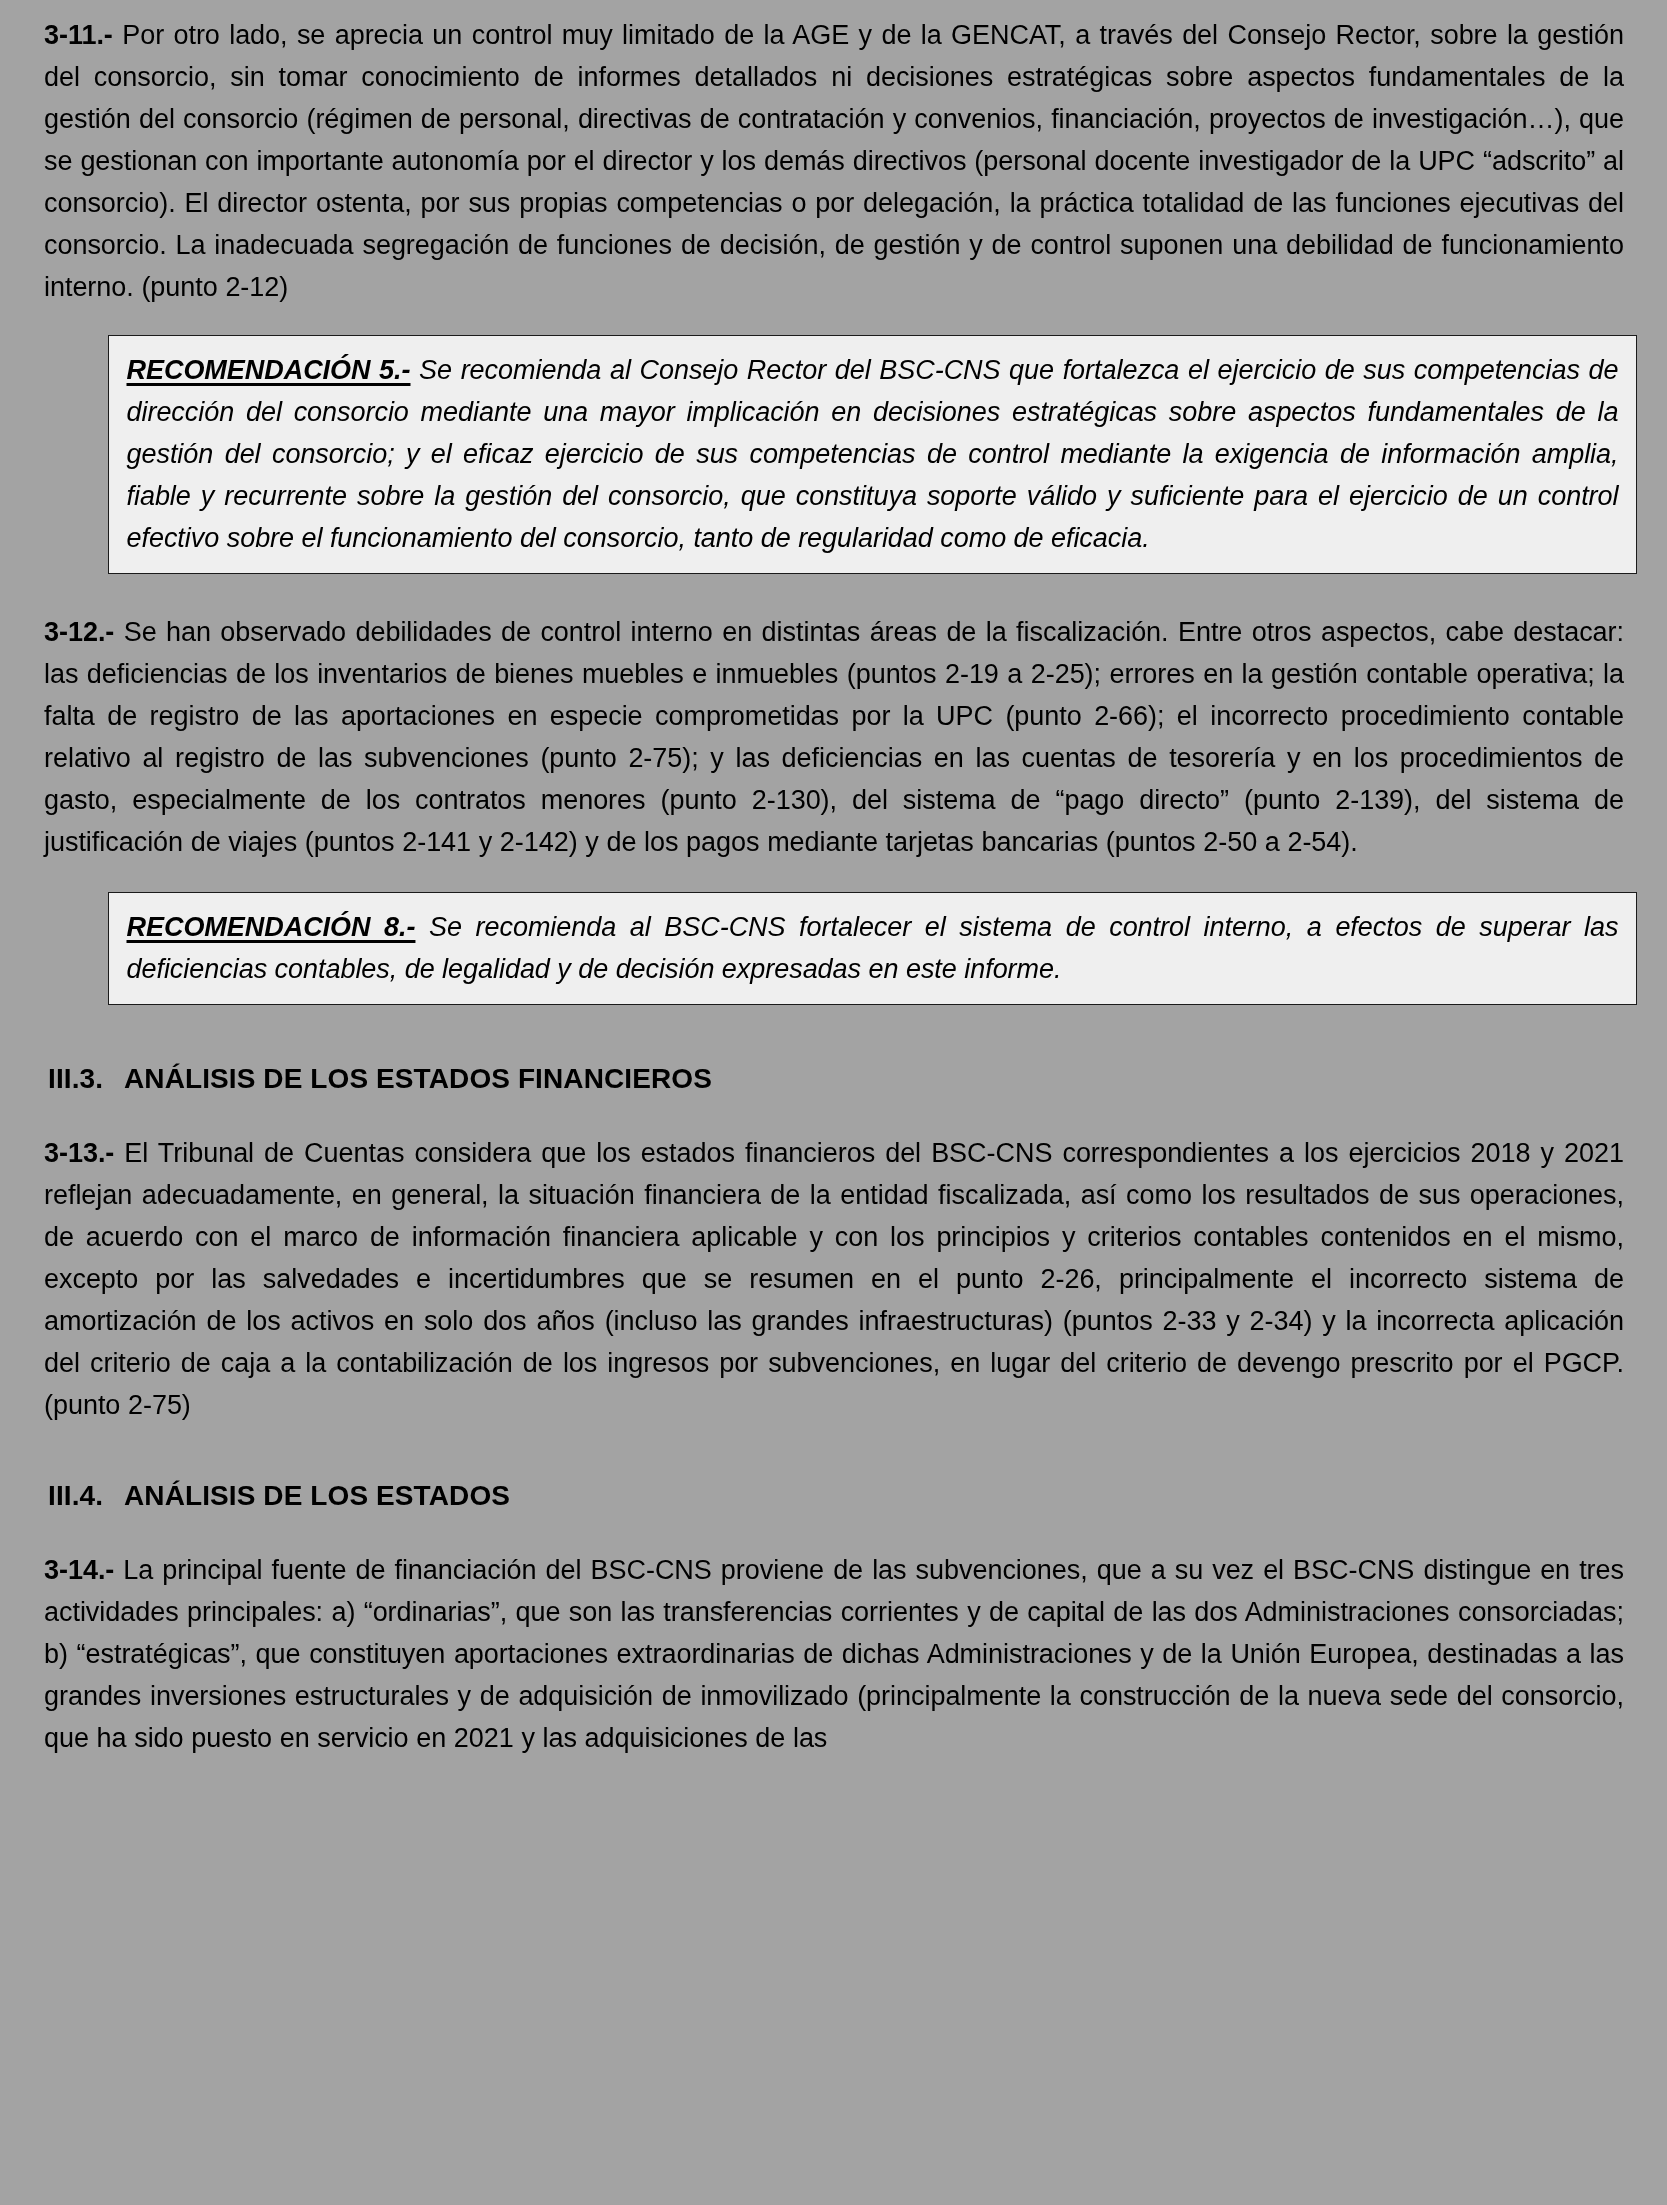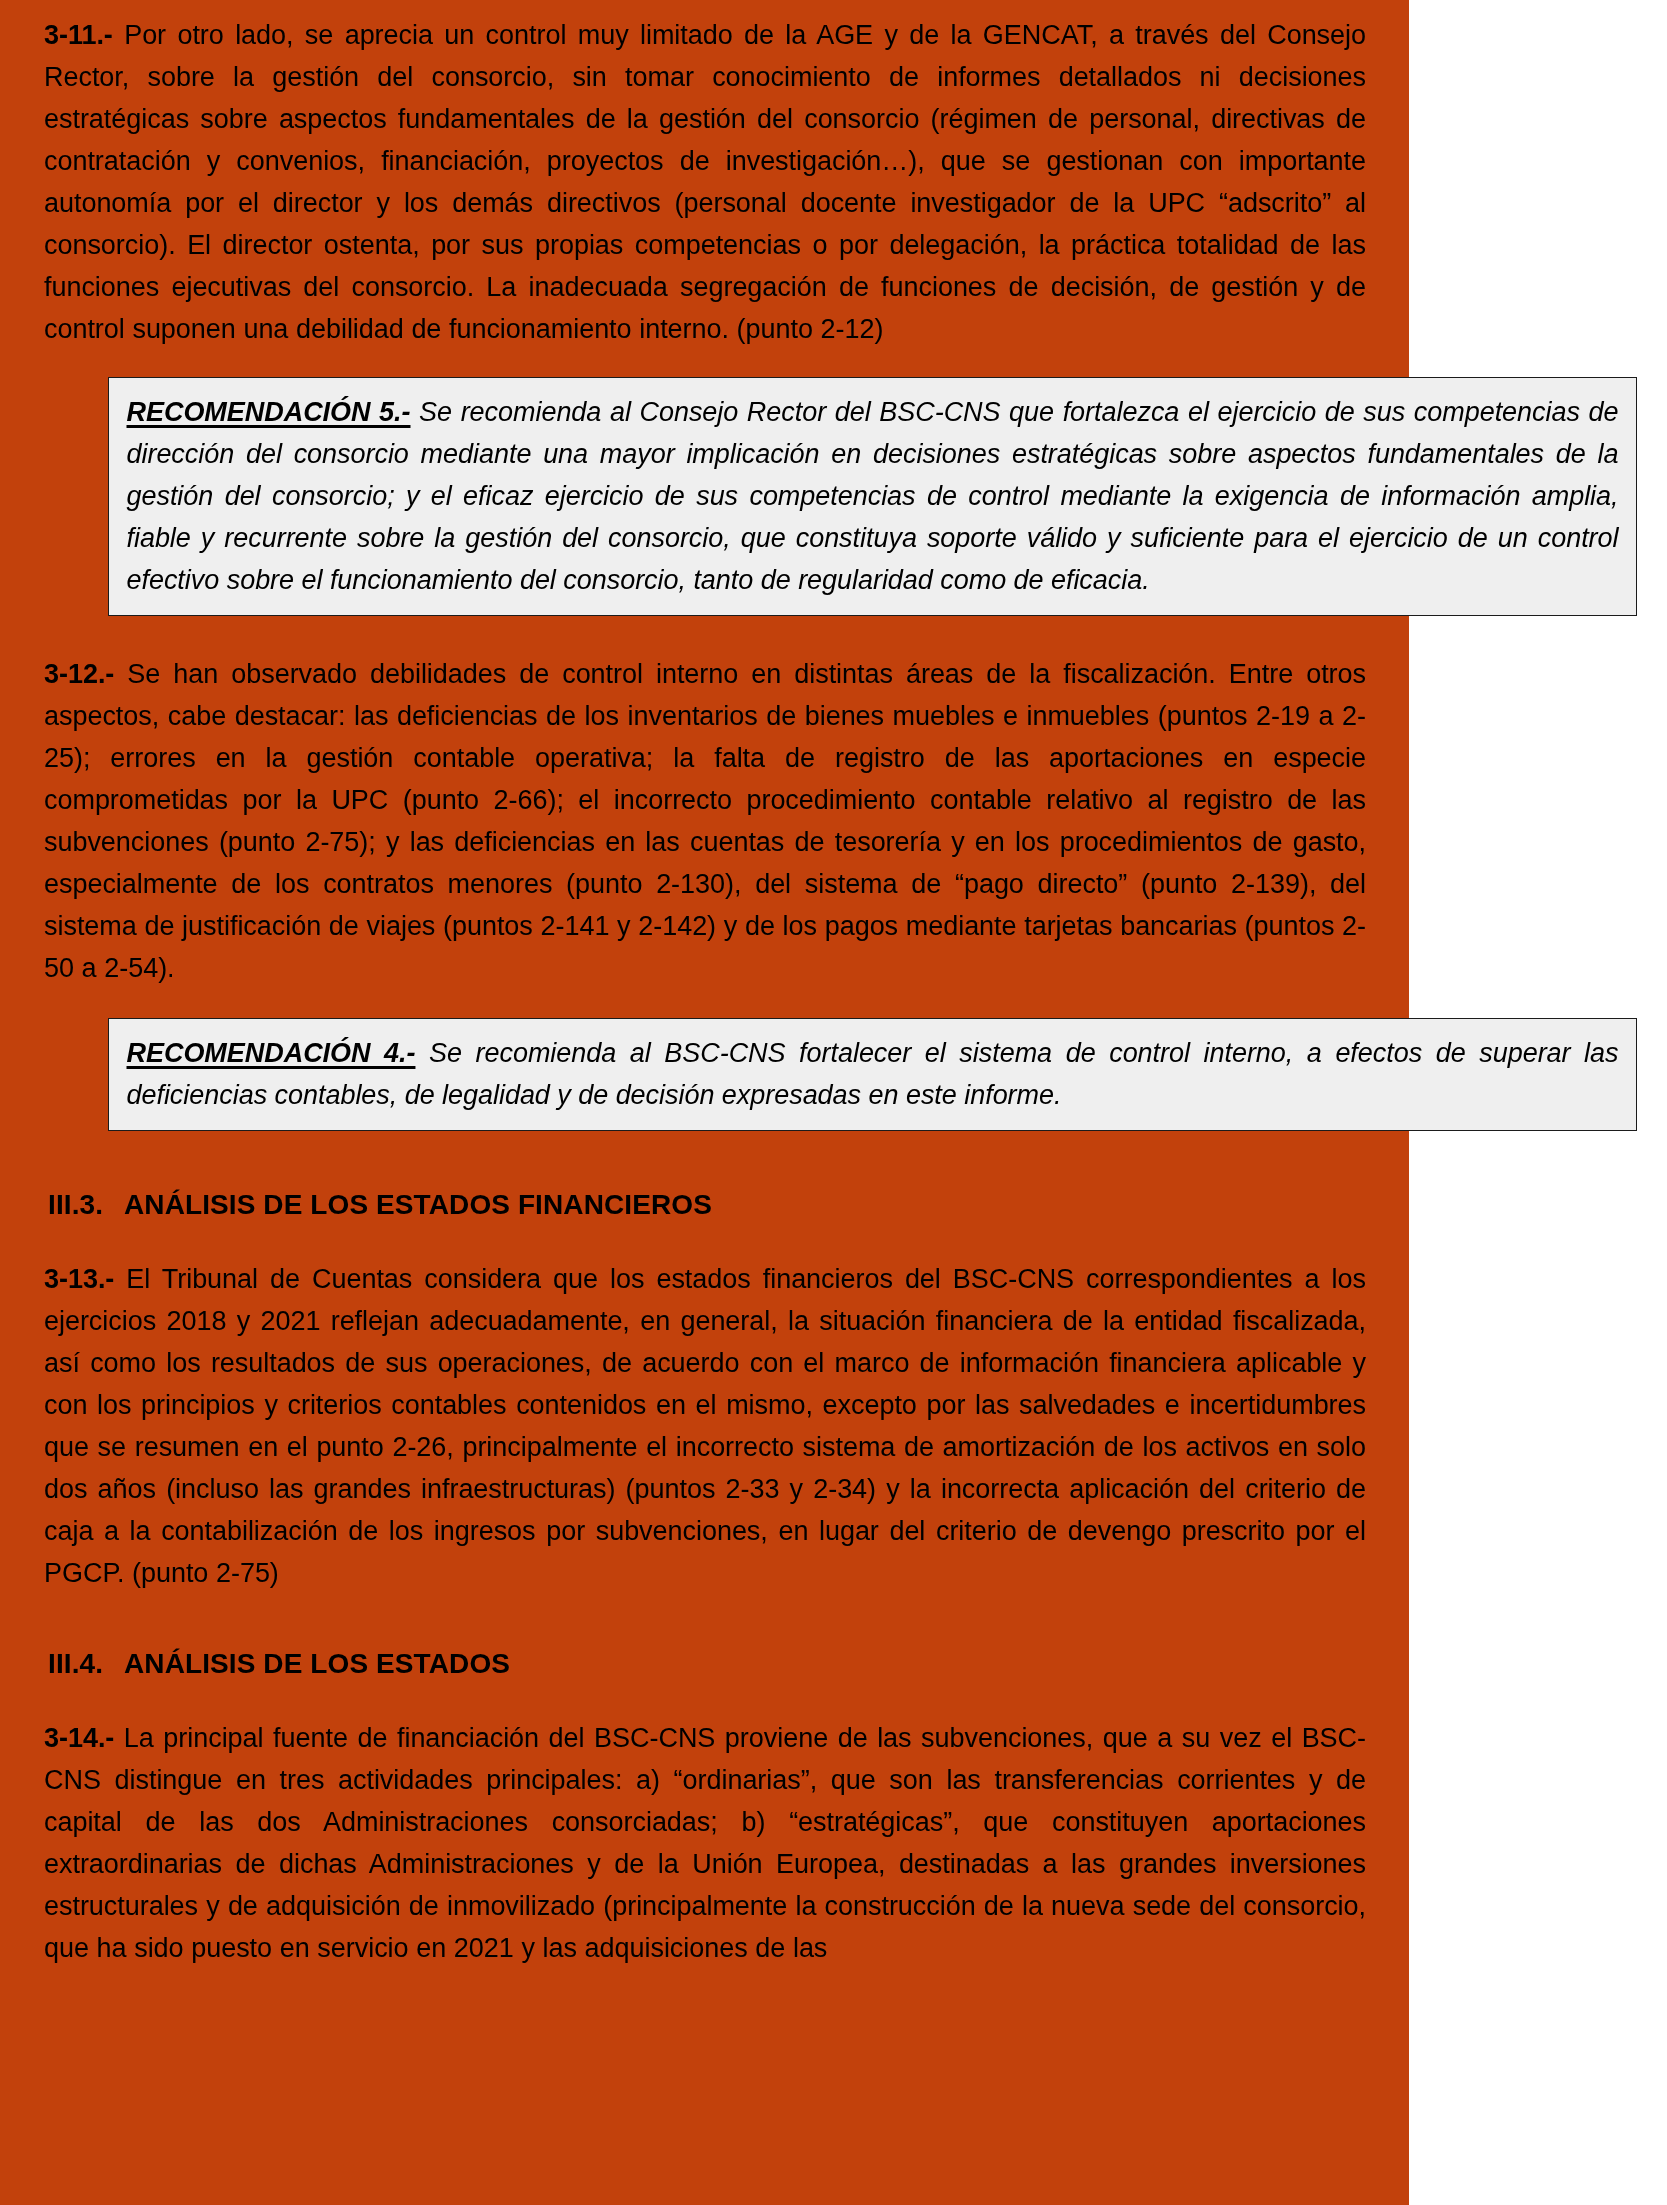--- a/index.html
+++ b/index.html
@@ -9,25 +9,25 @@
   }
   body {
     width: 1667px;
     height: 2205px;
     font-family: "Liberation Sans", sans-serif;
     color: #000000;
     -webkit-font-smoothing: antialiased;
   }
   .page {
     position: relative;
-    width: 1409px;
+    width: 1667px;
     height: 2205px;
     box-sizing: border-box;
     padding: 14.3px 43px 0 44px;
-    background: #c2410c;
+    background: #a3a3a3;
   }
 
   
   .para {
     font-size: 27px;
     line-height: 42px;
     text-align: justify;
     text-justify: inter-word;
     margin: 0;
     letter-spacing: -0.04px;
@@ -101,21 +101,21 @@
     <p class="rec-text"><span class="rec-label">RECOMENDACIÓN 5.-</span><span> Se recomienda al Consejo Rector del BSC-CNS que fortalezca el ejercicio de sus competencias de dirección del consorcio mediante una mayor implicación en decisiones estratégicas sobre aspectos fundamentales de la gestión del consorcio; y el eficaz ejercicio de sus competencias de control mediante la exigencia de información amplia, fiable y recurrente sobre la gestión del consorcio, que constituya soporte válido y suficiente para el ejercicio de un control efectivo sobre el funcionamiento del consorcio, tanto de regularidad como de eficacia.</span></p>
   </div>
 
   <div class="gap-after-box5"></div>
 
   <p class="para"><span class="num">3-12.-</span><span> Se han observado debilidades de control interno en distintas áreas de la fiscalización. Entre otros aspectos, cabe destacar: las deficiencias de los inventarios de bienes muebles e inmuebles (puntos 2-19 a 2-25); errores en la gestión contable operativa; la falta de registro de las aportaciones en especie comprometidas por la UPC (punto 2-66); el incorrecto procedimiento contable relativo al registro de las subvenciones (punto 2-75); y las deficiencias en las cuentas de tesorería y en los procedimientos de gasto, especialmente de los contratos menores (punto 2-130), del sistema de “pago directo” (punto 2-139), del sistema de justificación de viajes (puntos 2-141 y 2-142) y de los pagos mediante tarjetas bancarias (puntos 2-50 a 2-54).</span></p>
 
   <div class="gap-after-p312"></div>
 
   <div class="rec-box">
-    <p class="rec-text"><span class="rec-label">RECOMENDACIÓN 4.-</span><span> Se recomienda al BSC-CNS fortalecer el sistema de control interno, a efectos de superar las deficiencias contables, de legalidad y de decisión expresadas en este informe.</span></p>
+    <p class="rec-text"><span class="rec-label">RECOMENDACIÓN 8.-</span><span> Se recomienda al BSC-CNS fortalecer el sistema de control interno, a efectos de superar las deficiencias contables, de legalidad y de decisión expresadas en este informe.</span></p>
   </div>
 
   <div class="gap-after-box6"></div>
 
   <h2 class="heading">
       <span class="h-num">III.3.</span>
       <span class="h-text">ANÁLISIS DE LOS ESTADOS FINANCIEROS</span>
     </h2>
 
   <div class="gap-after-h33"></div>

